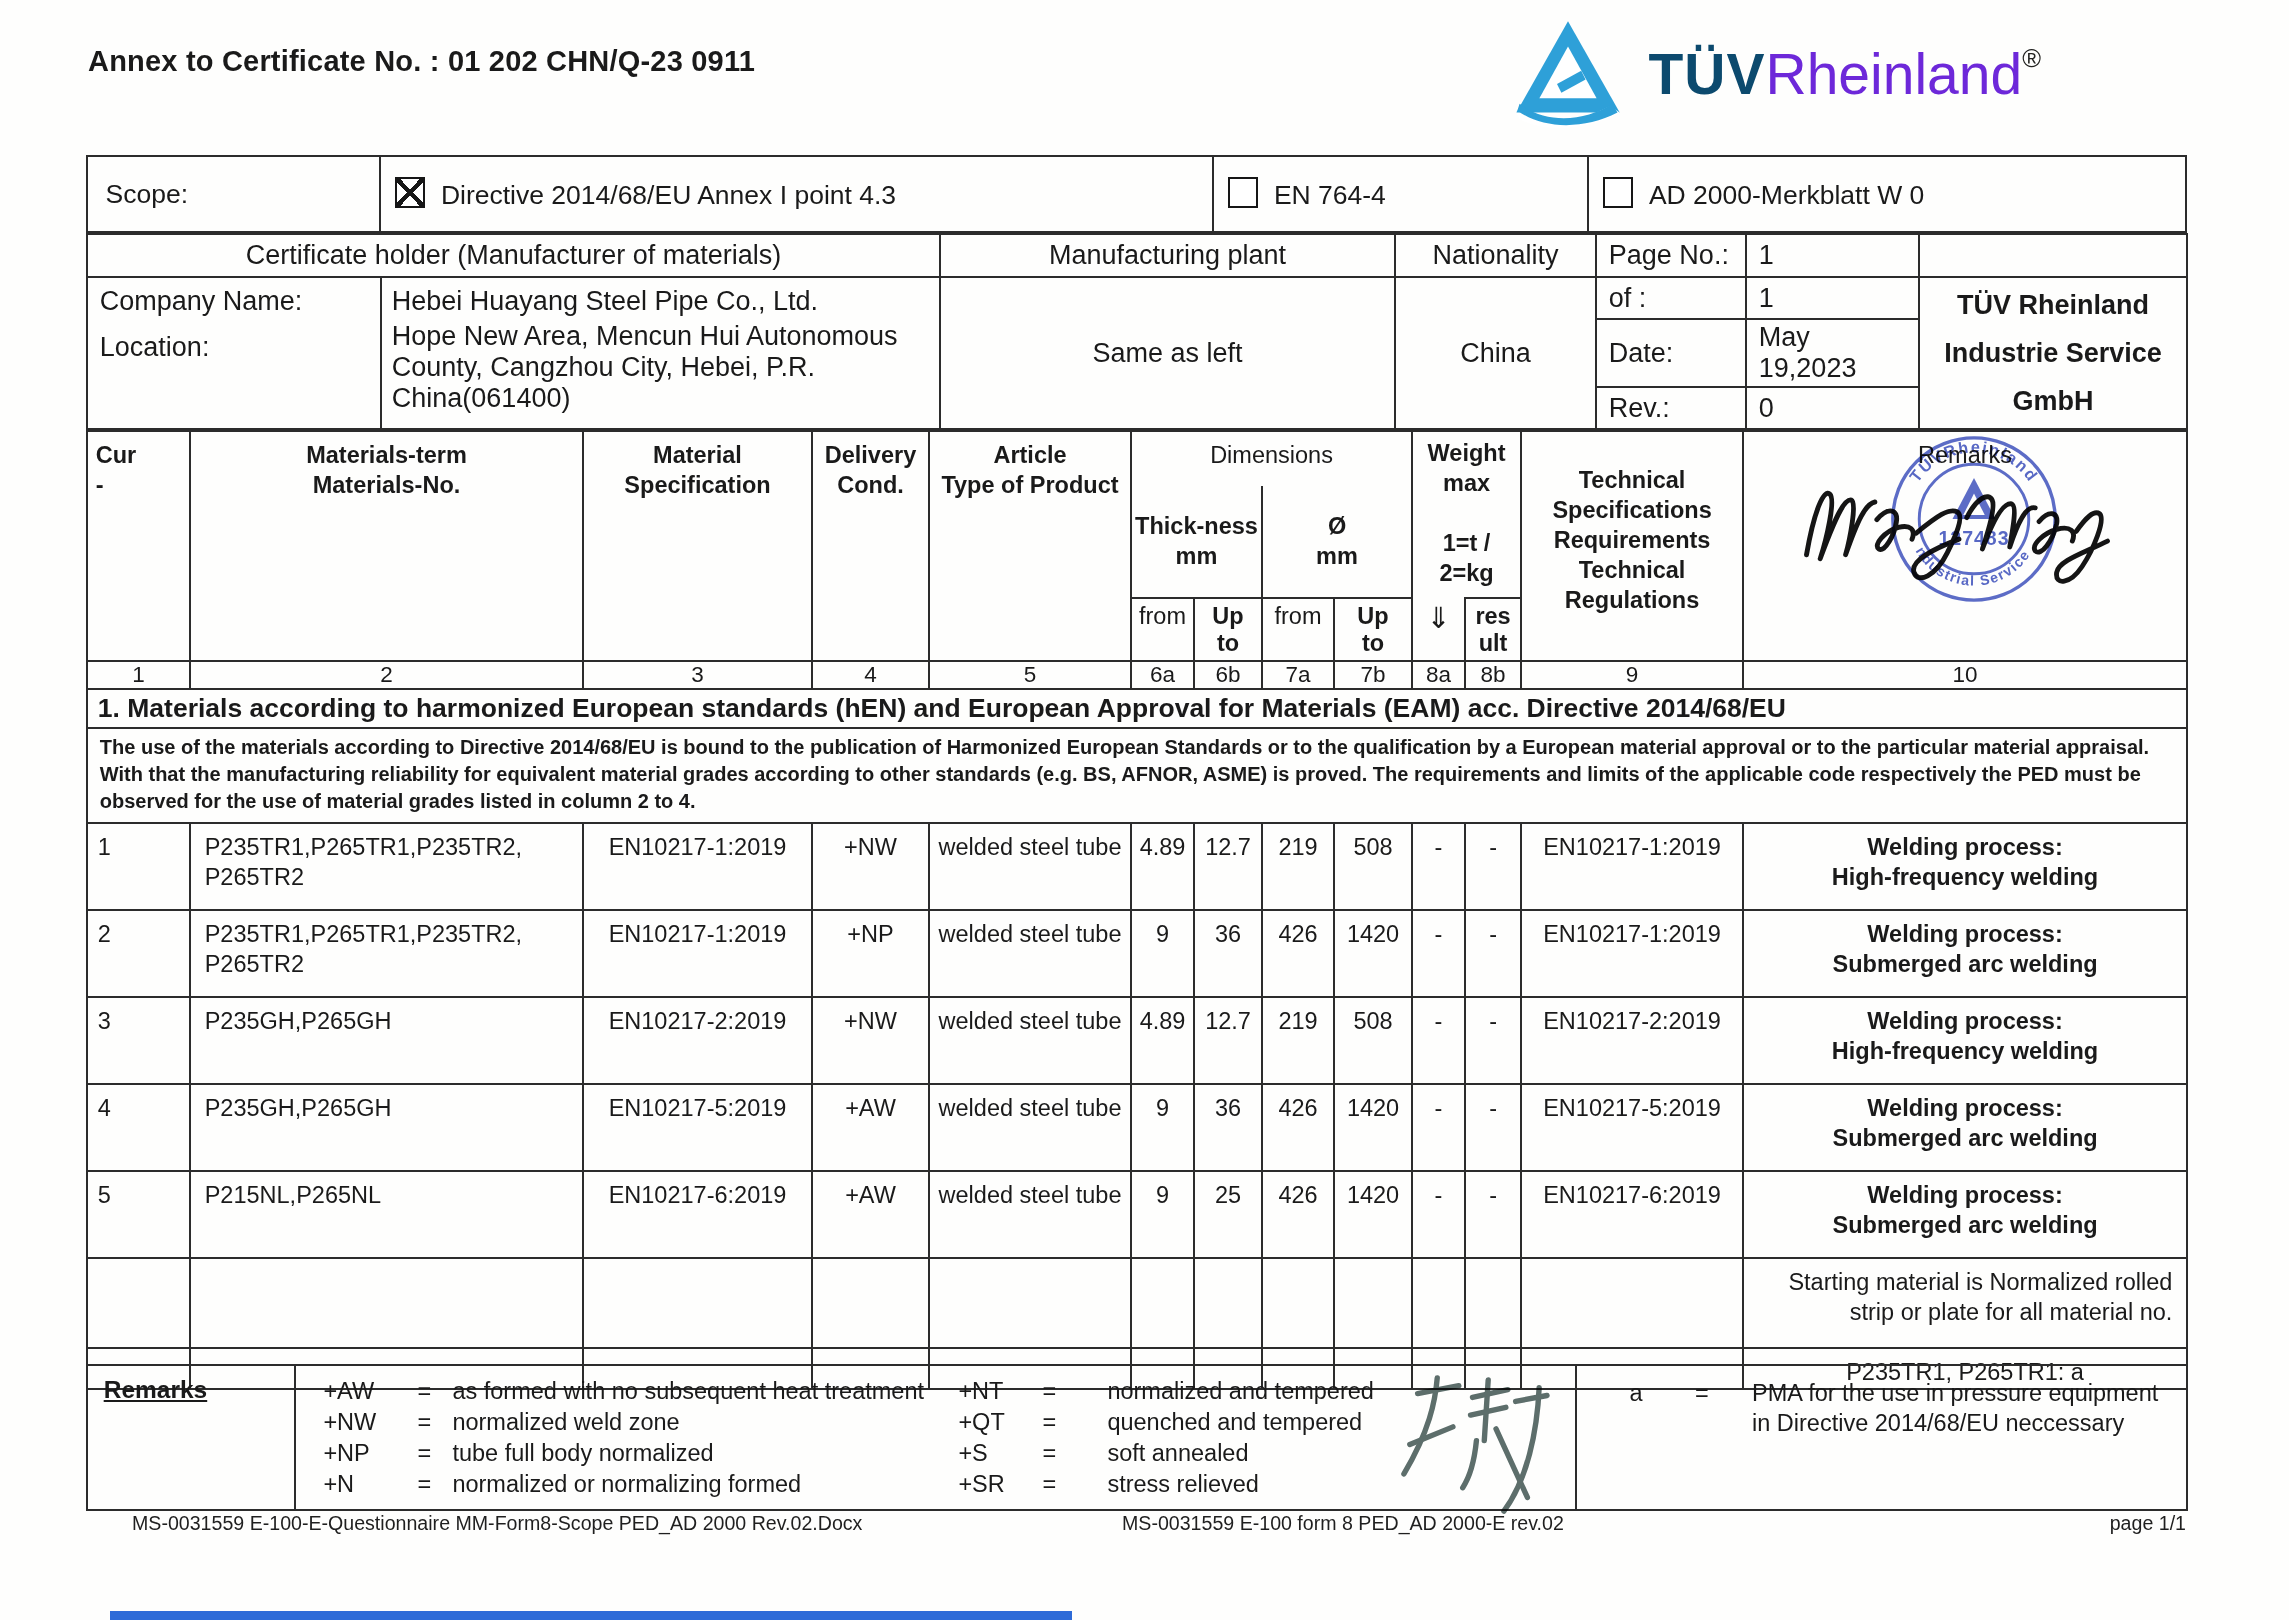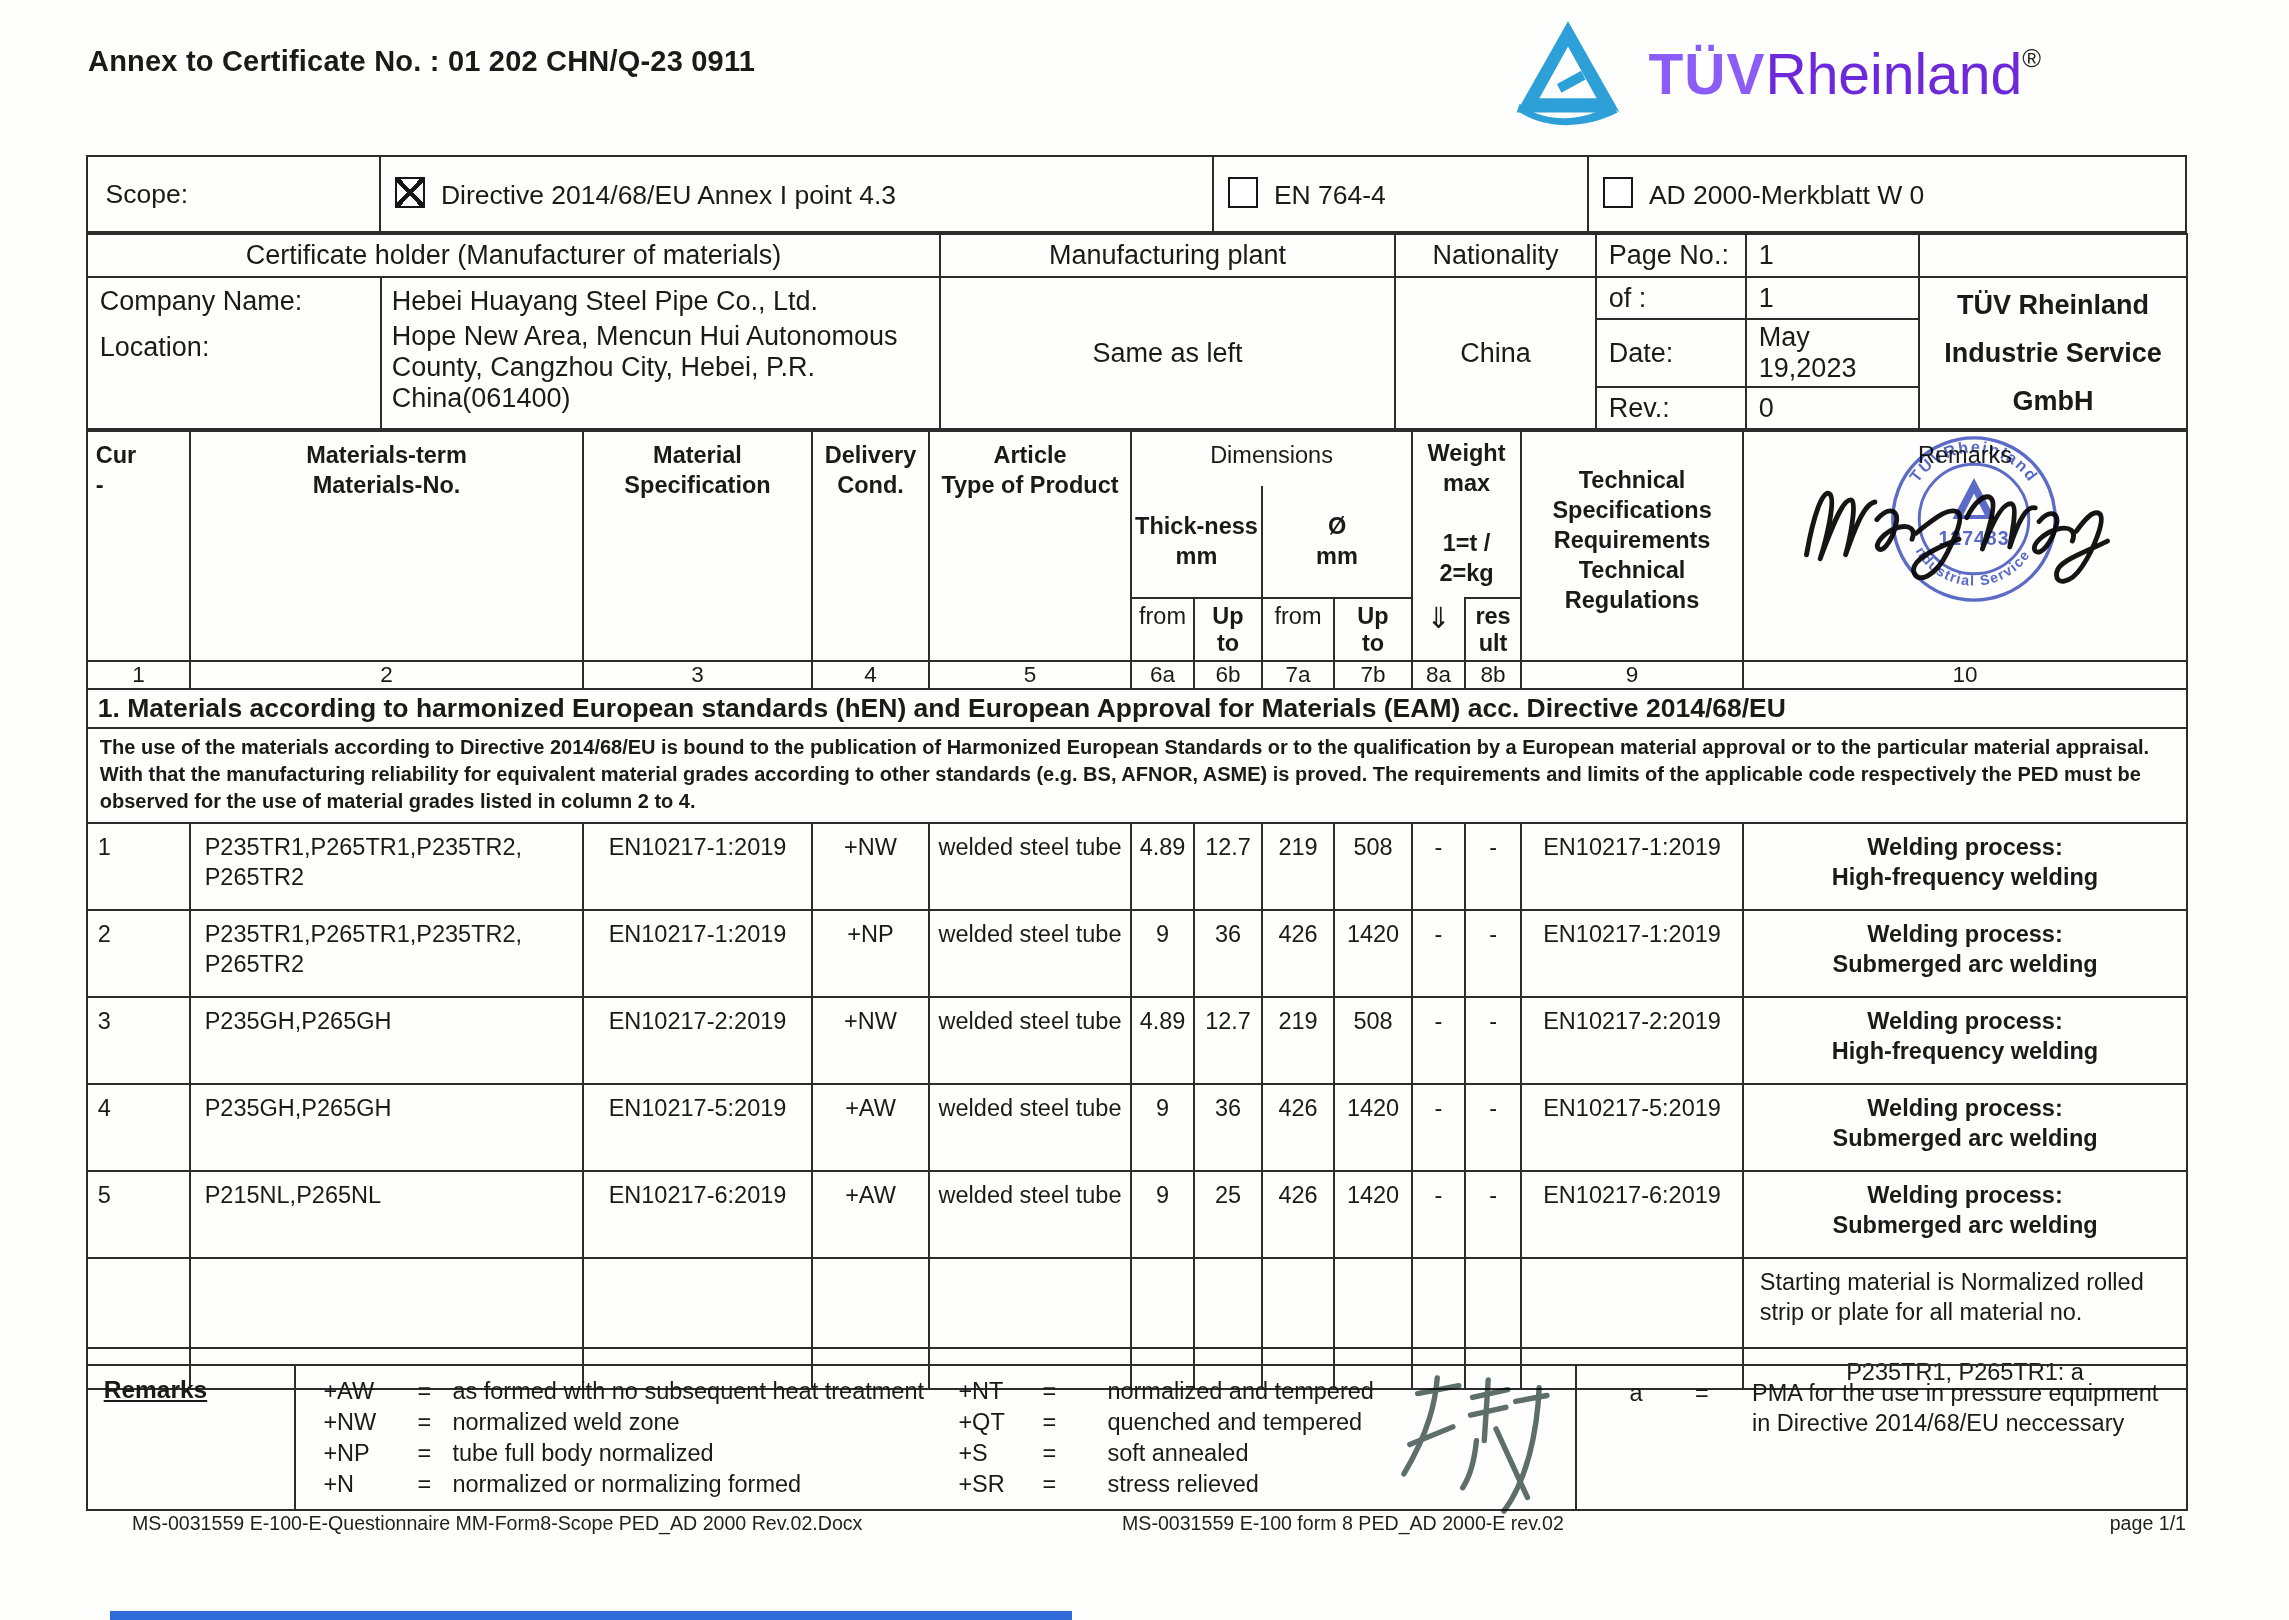--- a/index.html
+++ b/index.html
@@ -5,21 +5,21 @@
   html,body { margin:0; padding:0; }
   body { background:#ffffff; }
   .page {
     position:relative; width:2290px; height:1620px; background:#fefefd;
     font-family:"Liberation Sans","DejaVu Sans",sans-serif; color:#1a1a1a; overflow:hidden;
   }
   
   .annex-title { position:absolute; left:88px; top:45px; font-size:29px; font-weight:bold; letter-spacing:0.2px; }
   .logo { position:absolute; left:1513px; top:15.7px; display:flex; align-items:flex-start; }
   .logo-text { margin-left:25.5px; margin-top:25.5px; font-size:57px; white-space:nowrap; }
-  .logo-tuv { font-weight:bold; color:#8b5cf6; letter-spacing:1px; }
+  .logo-tuv { font-weight:bold; color:#0c4a6e; letter-spacing:1px; }
   .logo-rh  { font-weight:500; color:#6d28d9; }
   .logo-reg { font-size:25.5px; color:#232321; vertical-align:27.4px; font-weight:normal; }
   
   .doc { position:absolute; left:86px; top:155px; width:1940px; }
   table.tbl { border-collapse:collapse; table-layout:fixed; width:2099px; border:2.9px solid #222; }
   table.tbl td { border:2px solid #2c2c2c; overflow:hidden; }
   .center { text-align:center; vertical-align:middle; }
   .pre { white-space:pre-line;font-weight:bold; }
   
   .scope-tbl td { height:74px; font-size:26.5px; vertical-align:middle; padding:0 13.7px; }
@@ -50,21 +50,21 @@
   .weightcell { padding-top:5.9px; }
   .hnum td { text-align:center; font-size:22.5px; padding:0; line-height:25.5px; }
   .sect td { font-weight:bold; font-size:26.5px; padding:2.9px 9.8px; }
   .note td { font-weight:bold; font-size:20px; padding:5.9px 11.8px 7.8px 11.8px; line-height:1.33; }
   
   .drow td, .xrow td { border-top:none; border-bottom:none; vertical-align:top; font-size:23.5px; padding-top:7.8px; line-height:1.3; }
   .drow { height:87px; }
   .c-no  { text-align:left; padding-left:9.8px; }
   .c-mat { text-align:left; padding-left:13.7px; padding-right:7.8px; }
   .c-ctr { text-align:center;margin-top:40px; }
-  .xnote1 { text-align:left; padding:3.9px 13.7px 0 15.7px; }
+  .xnote1 { text-align:right; padding:3.9px 13.7px 0 15.7px; }
   .xnote2 { text-align:center; }
   
   .rem-tbl { position:absolute; left:86px; top:1364px; }
   .rem-tbl td { vertical-align:top; }
   .rem-title { font-weight:bold; text-decoration:underline; font-size:24.5px; padding:9.8px 0 0 15.7px; height:133px; }
   .legend-cell { padding:9.8px 0 0 27.4px; }
   .legend-wrap { display:flex; }
   .lg { width:635px; }
   .lg2 { width:auto; }
   .lg-item { display:grid; grid-template-columns:94px 35px auto; font-size:23.5px; line-height:1.32; }

